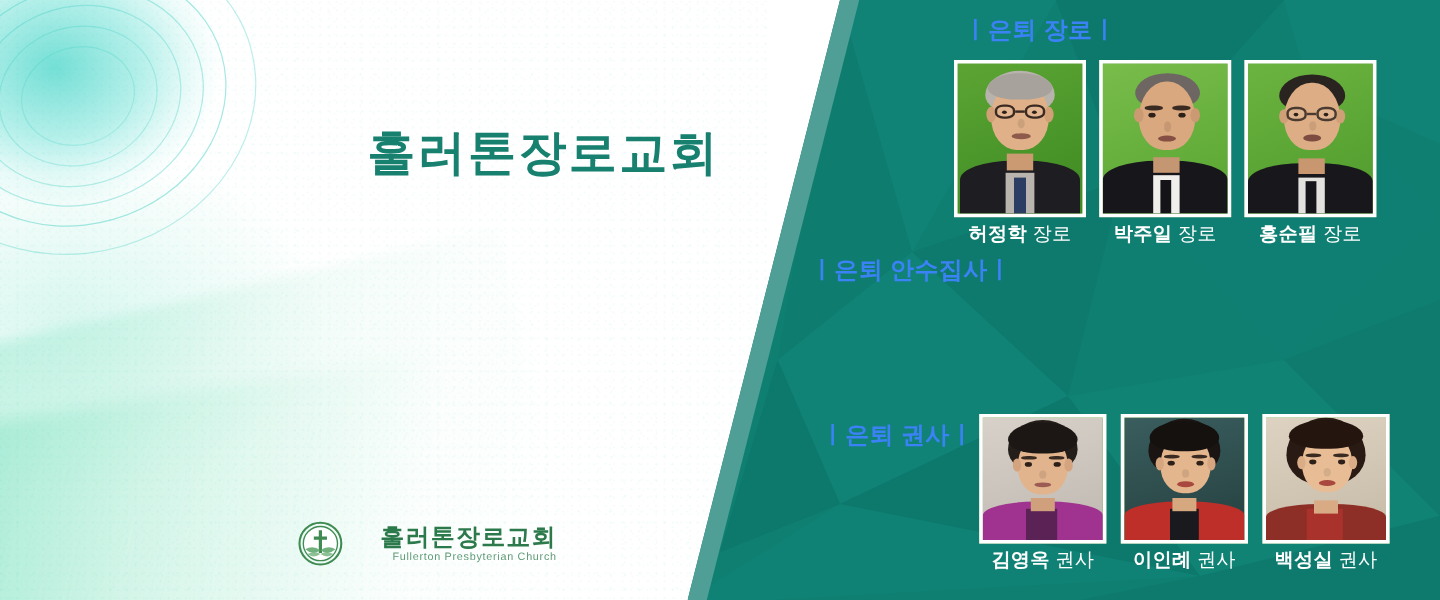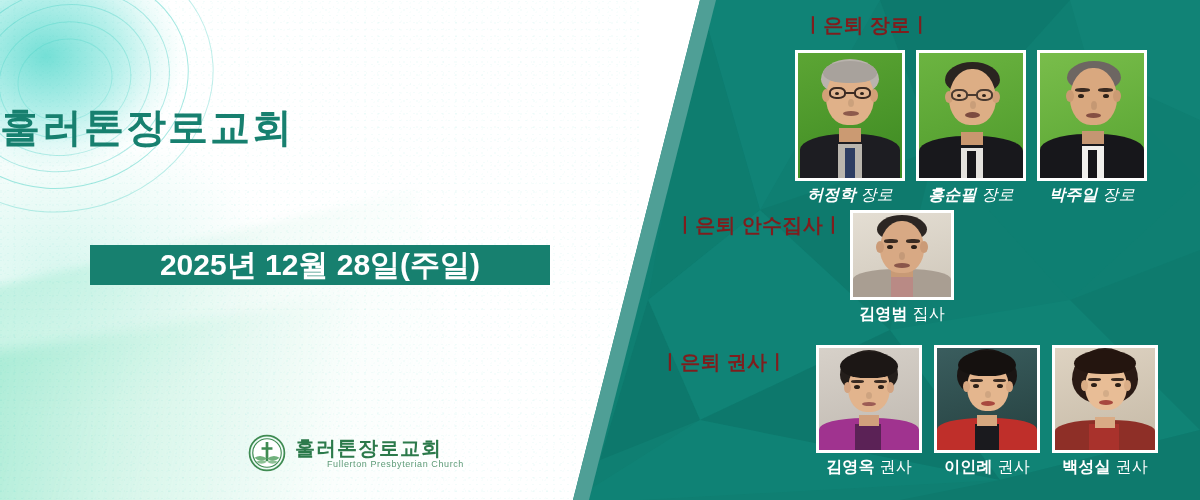--- a/index.html
+++ b/index.html
@@ -85,21 +85,21 @@
   .green-facets { position:absolute; inset:0; }
   .stripe-light {
     position:absolute; left:0; top:0; width:1200px; height:500px;
     background:#4f9f96;
     clip-path:polygon(700px 0, 716px 0, 589px 500px, 573px 500px);
   }
 
   
   .left-text {
     position:absolute; left:0; top:0; width:600px; height:400px;
-    text-align:left;
+    text-align:right;
   }
   .church-name-small {
     position:absolute; left:0; top:100px; width:600px;
     font-size:40px; font-weight:700; letter-spacing:2px;
     color:#17806f;
     white-space:nowrap;
   }
   .main-title {
     position:absolute; left:0; top:143px; width:600px;
     font-size:82px; font-weight:700; letter-spacing:1px;
@@ -141,21 +141,21 @@
     margin-top:2px;
     margin-left:32px;
   }
 
   
   .right-content {
     position:absolute; left:600px; top:0; width:600px; height:500px;
   }
   .group { position:absolute; }
   .group-heading {
-    color:#7f1d1d; font-size:20px; font-weight:700;
+    color:#3b82f6; font-size:20px; font-weight:700;
     white-space:nowrap; letter-spacing:.3px;
   }
 
   .people-row { display:flex; }
   .person { text-align:center; }
   .photo {
     border:3px solid #ffffff;
     overflow:hidden; position:relative;
     background:#6aa84f;
   }
@@ -227,23 +227,20 @@
       <polygon points="573,500 700,420 1000,480 640,500" fill="#11897b" opacity=".35"></polygon>
       <polygon points="1000,480 1200,430 1200,500 900,500" fill="#0c7266" opacity=".4"></polygon>
     </svg>
   </div>
   <div class="stripe-light"></div>
 
   <div class="left-text">
     <div class="church-name-small">훌러톤장로교회</div>
 
 
-    <div class="date-bar">
-      <span>2025년 12월 28일(주일)</span>
-    </div>
 
 
     <div class="logo-wrap">
       <svg class="logo-mark" viewBox="0 0 48 48">
         <circle cx="24" cy="24" r="22" fill="none" stroke="#3f8b52" stroke-width="2.2"></circle>
         <circle cx="24" cy="24" r="18" fill="#ffffff" stroke="#3f8b52" stroke-width="1.4"></circle>
         <path d="M22.3 10 h3.4 v6.6 h5.2 v3.4 h-5.2 v14 h-3.4 v-14 h-5.2 v-3.4 h5.2 z" fill="#3f8b52"></path>
         <path d="M8 30 q8 -5 16 1 q-8 6 -16 -1 z" fill="#62a86f" opacity=".9"></path>
         <path d="M40 30 q-8 -5 -16 1 q8 6 16 -1 z" fill="#62a86f" opacity=".9"></path>
         <path d="M10 35 q9 -4 14 0 q-7 5 -14 0 z" fill="#79b683" opacity=".85"></path>
@@ -253,21 +250,21 @@
         <span class="logo-kr">훌러톤장로교회</span>
         <span class="logo-en">Fullerton Presbyterian Church</span>
       </span>
     </div>
   </div>
 
   <div class="right-content">
 
     <div class="group" style="left:0; top:12px; width:600px;">
       <div class="group-heading" style="position:absolute; left:203px; top:0;">ㅣ은퇴 장로ㅣ</div>
-      <div class="people-row" style="position:absolute; left:195px; top:38px; gap:11px;font-style:italic;">
+      <div class="people-row" style="position:absolute; left:195px; top:38px; gap:11px;">
 
         <div class="person">
           <div class="photo" style="width:110px;height:131px;">
             <div class="face">
               <div class="bg-fill" style="background:linear-gradient(160deg,#5ca534,#3d8a22);"></div>
               <div class="body" style="left:2px;bottom:0;width:100px;height:44px;background:#1d1d22;"></div>
               <div class="shirt" style="left:40px;bottom:0;width:24px;height:34px;background:#b9b5ae;"></div>
               <div class="tie" style="left:47px;bottom:0;width:10px;height:30px;background:#2c3d63;"></div>
               <div class="neck" style="left:41px;bottom:36px;width:22px;height:14px;background:#cb9a72;"></div>
               <div class="hair" style="left:23px;top:6px;width:58px;height:36px;background:#b9b3ad;"></div>
@@ -285,20 +282,45 @@
             </div>
           </div>
           <div class="person-name">
             <span>허정학</span><span class="ttl"> 장로</span>
           </div>
         </div>
 
         <div class="person">
           <div class="photo" style="width:110px;height:131px;">
             <div class="face">
+              <div class="bg-fill" style="background:linear-gradient(160deg,#79bd4b,#57a431);"></div>
+              <div class="body" style="left:0px;bottom:0;width:104px;height:44px;background:#17171b;"></div>
+              <div class="shirt" style="left:42px;bottom:0;width:22px;height:32px;background:#f0efec;"></div>
+              <div class="tie" style="left:48px;bottom:0;width:9px;height:28px;background:#141418;"></div>
+              <div class="neck" style="left:42px;bottom:34px;width:22px;height:13px;background:#c59672;"></div>
+              <div class="hair" style="left:27px;top:8px;width:54px;height:30px;background:#6d6662;"></div>
+              <div class="head" style="left:30px;top:15px;width:47px;height:57px;background:#d9a87f;"></div>
+              <div class="ear" style="left:26px;top:37px;width:8px;height:12px;background:#cb9a73;"></div>
+              <div class="ear" style="left:73px;top:37px;width:8px;height:12px;background:#cb9a73;"></div>
+              <div class="brow" style="left:35px;top:35px;width:15px;height:4px;"></div>
+              <div class="brow" style="left:58px;top:35px;width:15px;height:4px;"></div>
+              <div class="eye" style="left:38px;top:41px;width:6px;height:4px;"></div>
+              <div class="eye" style="left:63px;top:41px;width:6px;height:4px;"></div>
+              <div class="nose" style="left:51px;top:48px;width:6px;height:9px;"></div>
+              <div class="mouth" style="left:46px;top:60px;width:15px;height:5px;background:#854f43;"></div>
+            </div>
+          </div>
+          <div class="person-name">
+            <span>박주일</span><span class="ttl"> 장로</span>
+          </div>
+        </div>
+
+        <div class="person">
+          <div class="photo" style="width:110px;height:131px;">
+            <div class="face">
               <div class="bg-fill" style="background:linear-gradient(160deg,#6cb441,#4e9a2b);"></div>
               <div class="body" style="left:0px;bottom:0;width:104px;height:42px;background:#18181c;"></div>
               <div class="shirt" style="left:42px;bottom:0;width:22px;height:30px;background:#e4e2de;"></div>
               <div class="tie" style="left:48px;bottom:0;width:9px;height:27px;background:#15151a;"></div>
               <div class="neck" style="left:42px;bottom:33px;width:22px;height:13px;background:#c9976f;"></div>
               <div class="hair" style="left:26px;top:9px;width:55px;height:32px;background:#2a2420;"></div>
               <div class="head" style="left:30px;top:16px;width:47px;height:56px;background:#ddae85;"></div>
               <div class="ear" style="left:26px;top:38px;width:8px;height:12px;background:#cf9f77;"></div>
               <div class="ear" style="left:73px;top:38px;width:8px;height:12px;background:#cf9f77;"></div>
               <div class="glasses-l" style="left:32px;top:36px;width:17px;height:12px;border-color:#4a3a30;"></div>
@@ -307,81 +329,33 @@
               <div class="eye" style="left:38px;top:41px;width:4px;height:3px;"></div>
               <div class="eye" style="left:63px;top:41px;width:4px;height:3px;"></div>
               <div class="nose" style="left:51px;top:48px;width:6px;height:8px;"></div>
               <div class="mouth" style="left:46px;top:59px;width:15px;height:6px;background:#7d4b40;"></div>
             </div>
           </div>
           <div class="person-name">
             <span>홍순필</span><span class="ttl"> 장로</span>
           </div>
         </div>
-
-        <div class="person">
-          <div class="photo" style="width:110px;height:131px;">
-            <div class="face">
-              <div class="bg-fill" style="background:linear-gradient(160deg,#79bd4b,#57a431);"></div>
-              <div class="body" style="left:0px;bottom:0;width:104px;height:44px;background:#17171b;"></div>
-              <div class="shirt" style="left:42px;bottom:0;width:22px;height:32px;background:#f0efec;"></div>
-              <div class="tie" style="left:48px;bottom:0;width:9px;height:28px;background:#141418;"></div>
-              <div class="neck" style="left:42px;bottom:34px;width:22px;height:13px;background:#c59672;"></div>
-              <div class="hair" style="left:27px;top:8px;width:54px;height:30px;background:#6d6662;"></div>
-              <div class="head" style="left:30px;top:15px;width:47px;height:57px;background:#d9a87f;"></div>
-              <div class="ear" style="left:26px;top:37px;width:8px;height:12px;background:#cb9a73;"></div>
-              <div class="ear" style="left:73px;top:37px;width:8px;height:12px;background:#cb9a73;"></div>
-              <div class="brow" style="left:35px;top:35px;width:15px;height:4px;"></div>
-              <div class="brow" style="left:58px;top:35px;width:15px;height:4px;"></div>
-              <div class="eye" style="left:38px;top:41px;width:6px;height:4px;"></div>
-              <div class="eye" style="left:63px;top:41px;width:6px;height:4px;"></div>
-              <div class="nose" style="left:51px;top:48px;width:6px;height:9px;"></div>
-              <div class="mouth" style="left:46px;top:60px;width:15px;height:5px;background:#854f43;"></div>
-            </div>
-          </div>
-          <div class="person-name">
-            <span>박주일</span><span class="ttl"> 장로</span>
-          </div>
-        </div>
       </div>
     </div>
 
     <div class="group" style="left:0; top:210px; width:600px;">
       <div class="group-heading" style="position:absolute; left:75px; top:2px;">ㅣ은퇴 안수집사ㅣ</div>
       <div class="people-row" style="position:absolute; left:250px; top:0px; gap:14px;">
 
-        <div class="person">
-          <div class="photo" style="width:104px;height:90px;">
-            <div class="face">
-              <div class="bg-fill" style="background:linear-gradient(165deg,#e4ded3,#cfc7ba);"></div>
-              <div class="body" style="left:0px;bottom:0;width:98px;height:28px;background:#a99e92;"></div>
-              <div class="shirt" style="left:38px;bottom:0;width:22px;height:22px;background:#b98a85;"></div>
-              <div class="neck" style="left:38px;bottom:20px;width:22px;height:12px;background:#c89a76;"></div>
-              <div class="hair" style="left:24px;top:2px;width:50px;height:26px;background:#2c2623;"></div>
-              <div class="head" style="left:27px;top:8px;width:44px;height:52px;background:#d8a984;"></div>
-              <div class="ear" style="left:23px;top:28px;width:8px;height:12px;background:#cb9b77;"></div>
-              <div class="ear" style="left:67px;top:28px;width:8px;height:12px;background:#cb9b77;"></div>
-              <div class="brow" style="left:31px;top:26px;width:14px;height:4px;"></div>
-              <div class="brow" style="left:53px;top:26px;width:14px;height:4px;"></div>
-              <div class="eye" style="left:34px;top:32px;width:6px;height:4px;"></div>
-              <div class="eye" style="left:58px;top:32px;width:6px;height:4px;"></div>
-              <div class="nose" style="left:46px;top:39px;width:6px;height:8px;"></div>
-              <div class="mouth" style="left:41px;top:50px;width:16px;height:5px;background:#8a564a;"></div>
-            </div>
-          </div>
-          <div class="person-name">
-            <span>김영범</span><span class="ttl"> 집사</span>
-          </div>
-        </div>
 
       </div>
     </div>
 
     <div class="group" style="left:0; top:345px; width:600px;">
-      <div class="group-heading" style="position:absolute; left:60px; top:4px;">ㅣ은퇴 권사ㅣ</div>
+      <div class="group-heading" style="position:absolute; left:84px; top:4px;">ㅣ은퇴 권사ㅣ</div>
       <div class="people-row" style="position:absolute; left:205px; top:0px; gap:12px;padding-left:11px;">
 
         <div class="person">
           <div class="photo" style="width:106px;height:108px;">
             <div class="face">
               <div class="bg-fill" style="background:linear-gradient(165deg,#d7d1c9,#bfb8b0);"></div>
               <div class="body" style="left:0px;bottom:0;width:100px;height:32px;background:#a0338f;"></div>
               <div class="shirt" style="left:36px;bottom:0;width:26px;height:26px;background:#5b2256;"></div>
               <div class="neck" style="left:40px;bottom:24px;width:20px;height:11px;background:#d0a07c;"></div>
               <div class="hair" style="left:21px;top:2px;width:58px;height:44px;background:#241e1b;"></div>

